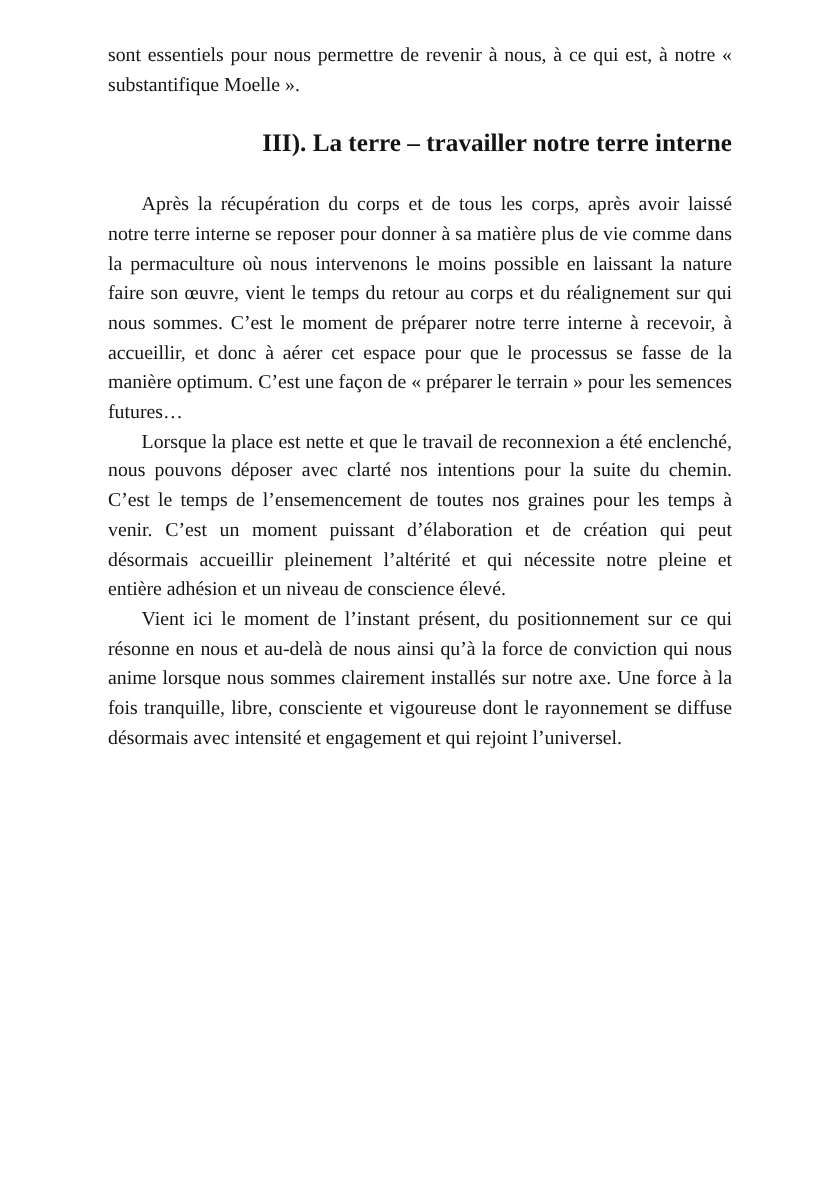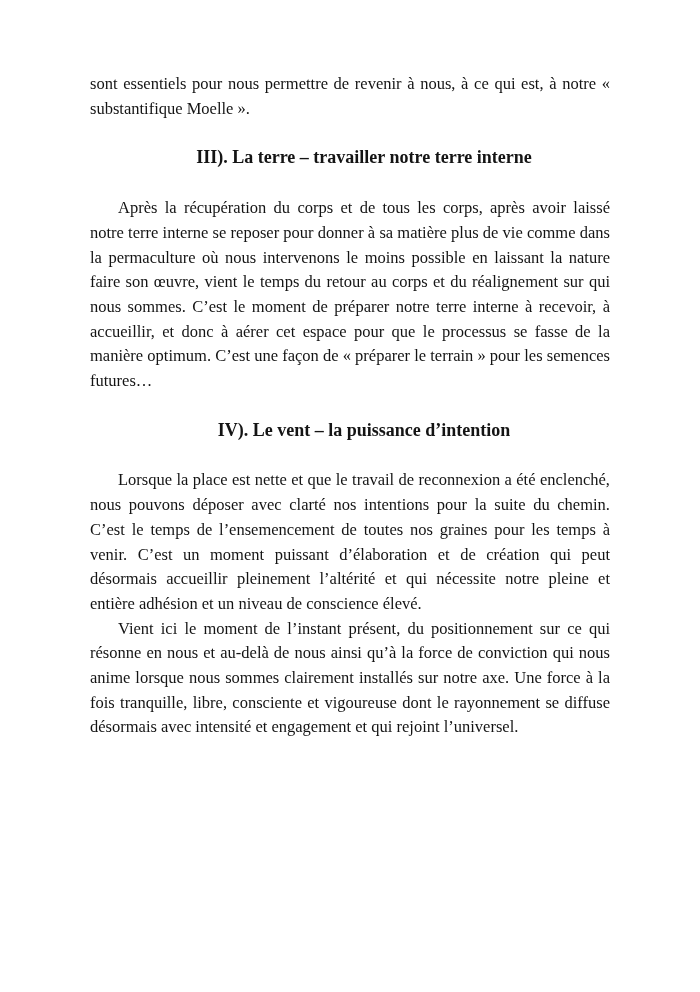--- a/index.html
+++ b/index.html
@@ -6,53 +6,52 @@
     margin: 0;
     padding: 0;
     background: #ffffff;
   }
   .page {
     position: relative;
     width: 700px;
     height: 992px;
     box-sizing: border-box;
     background: #ffffff;
-    padding: 72px 90px 0 90px;
+    padding: 34px 90px 0 90px;
     font-family: "Liberation Serif", "DejaVu Serif", serif;
     font-size: 16.5px;
     line-height: 24.7px;
     color: #141414;
     overflow: hidden;
   }
   .body-para {
     margin: 0;
     text-align: justify;
     text-indent: 28px;
   }
   .no-indent {
     text-indent: 0;
   }
   .heading {
     margin: 24px 0 26px 0;
-    font-size: 18px;
+    font-size: 21px;
     font-weight: bold;
-    text-align: center;
+    text-align: right;
     text-indent: 28px;
     line-height: 24.7px;
   }
 </style>
 </head>
 <body>
 
 <div class="page">
   <p class="body-para no-indent">sont essentiels pour nous permettre de revenir à nous, à ce qui est, à notre « substantifique Moelle ».</p>
 
   <h2 class="heading">III). La terre – travailler notre terre interne</h2>
 
   <p class="body-para">Après la récupération du corps et de tous les corps, après avoir laissé notre terre interne se reposer pour donner à sa matière plus de vie comme dans la permaculture où nous intervenons le moins possible en laissant la nature faire son œuvre, vient le temps du retour au corps et du réalignement sur qui nous sommes. C’est le moment de préparer notre terre interne à recevoir, à accueillir, et donc à aérer cet espace pour que le processus se fasse de la manière optimum. C’est une façon de « préparer le terrain » pour les semences futures…</p>
 
-  <h2 class="heading">IV). Le vent – la puissance d’intention</h2>
 
   <p class="body-para">Lorsque la place est nette et que le travail de reconnexion a été enclenché, nous pouvons déposer avec clarté nos intentions pour la suite du chemin. C’est le temps de l’ensemencement de toutes nos graines pour les temps à venir. C’est un moment puissant d’élaboration et de création qui peut désormais accueillir pleinement l’altérité et qui nécessite notre pleine et entière adhésion et un niveau de conscience élevé.</p>
 
 
   <p class="body-para">Vient ici le moment de l’instant présent, du positionnement sur ce qui résonne en nous et au-delà de nous ainsi qu’à la force de conviction qui nous anime lorsque nous sommes clairement installés sur notre axe. Une force à la fois tranquille, libre, consciente et vigoureuse dont le rayonnement se diffuse désormais avec intensité et engagement et qui rejoint l’universel.</p>
 </div>
 
 </body></html>

